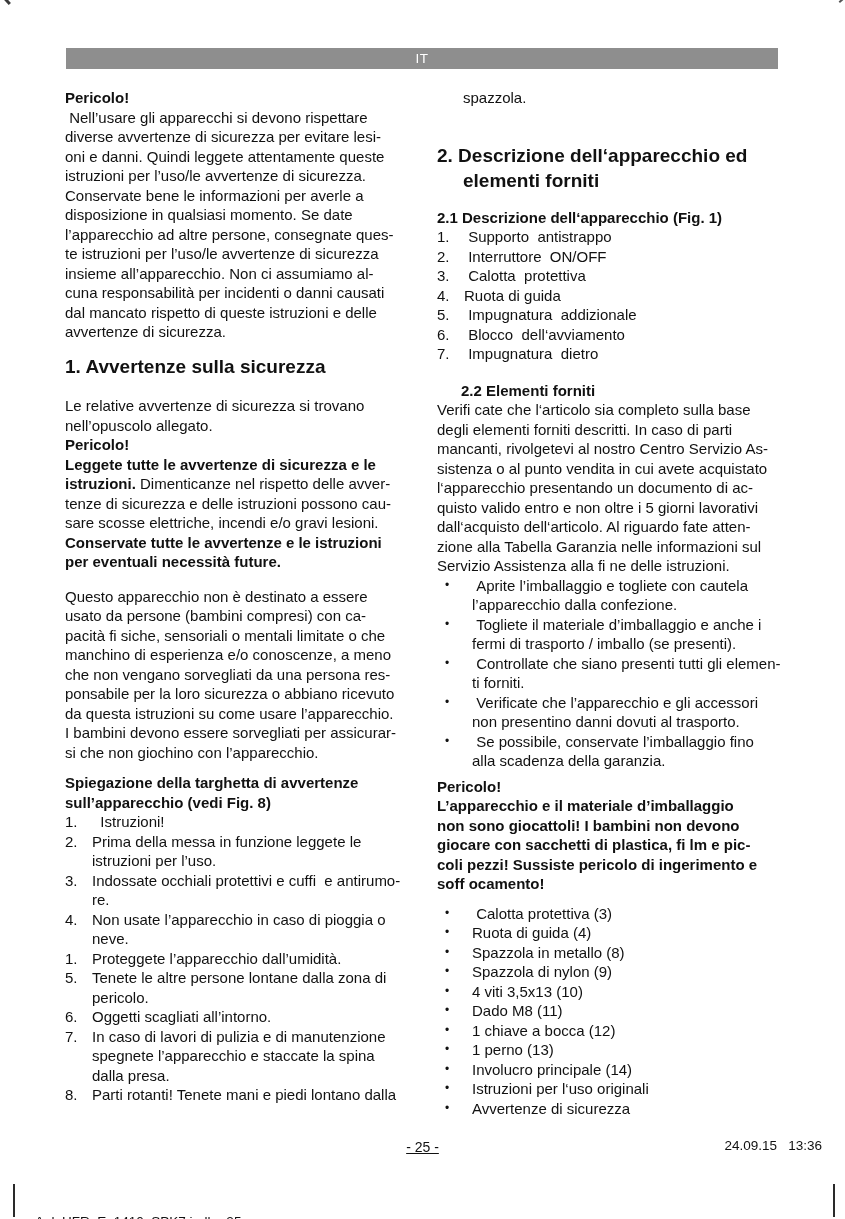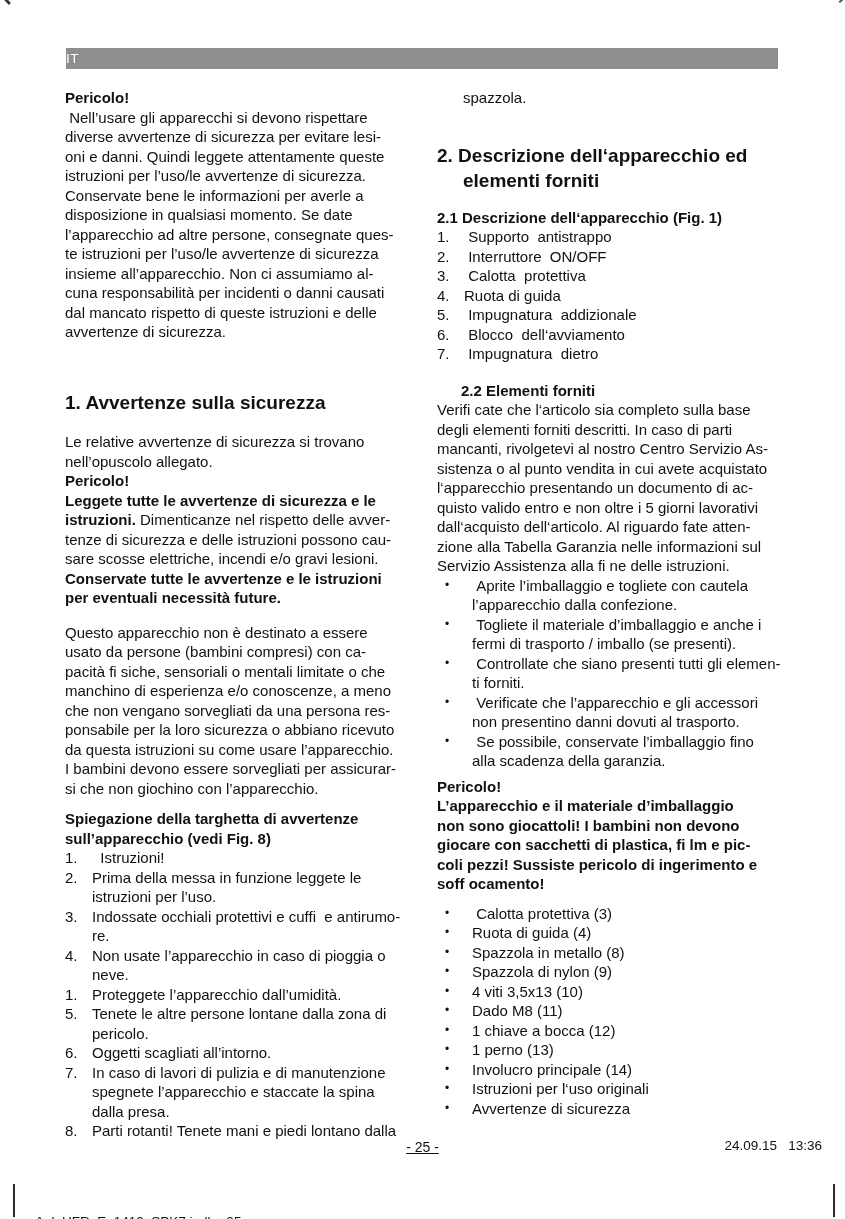--- a/index.html
+++ b/index.html
@@ -3,21 +3,21 @@
 <meta charset="utf-8">
 <style>
   html,body { margin:0; padding:0; background:#ffffff; }
   .page {
     position:relative; width:845px; height:1219px; background:#ffffff;
     font-family:"Liberation Sans","DejaVu Sans",sans-serif; color:#111111;
     overflow:hidden;
   }
   .header-bar {
     position:absolute; left:66px; top:48px; width:712px; height:21px;
-    background:#8e8e8e; color:#ffffff; text-align:left;
+    background:#8e8e8e; color:#ffffff; text-align:center;
     font-size:13.5px; line-height:21px; letter-spacing:0.5px;
   }
   .col { position:absolute; top:88px; font-size:15px; line-height:19.5px; }
   .col0 { left:65px;  width:364px; }
   .col1 { left:437px; width:386px; }
   .pblk  { white-space:pre-wrap; }
   .bold  { font-weight:bold;text-align:right; }
   .h1blk { font-size:19px; font-weight:bold; line-height:25.5px; white-space:pre-wrap; }
   .hang  { padding-left:26px; text-indent:-26px; }
   .h3blk { font-weight:bold; white-space:pre-wrap; }
@@ -53,21 +53,21 @@
 oni e danni. Quindi leggete attentamente queste
 istruzioni per l’uso/le avvertenze di sicurezza.
 Conservate bene le informazioni per averle a
 disposizione in qualsiasi momento. Se date
 l’apparecchio ad altre persone, consegnate ques-
 te istruzioni per l’uso/le avvertenze di sicurezza
 insieme all’apparecchio. Non ci assumiamo al-
 cuna responsabilità per incidenti o danni causati
 dal mancato rispetto di queste istruzioni e delle
 avvertenze di sicurezza.</span></div>
-      <div class="h1blk" style="margin-top: 48px;">1. Avvertenze sulla sicurezza</div>
+      <div class="h1blk" style="margin-top: 12px;">1. Avvertenze sulla sicurezza</div>
       <div class="pblk" style="margin-top: 17px;"><span>Le relative avvertenze di sicurezza si trovano
 nell’opuscolo allegato.
 </span><span class="bold">Pericolo!
 Leggete tutte le avvertenze di sicurezza e le
 istruzioni.</span><span> Dimenticanze nel rispetto delle avver-
 tenze di sicurezza e delle istruzioni possono cau-
 sare scosse elettriche, incendi e/o gravi lesioni.
 </span><span class="bold">Conservate tutte le avvertenze e le istruzioni
 per eventuali necessità future.</span></div>
       <div class="pblk" style="margin-top: 15px;"><span>Questo apparecchio non è destinato a essere

